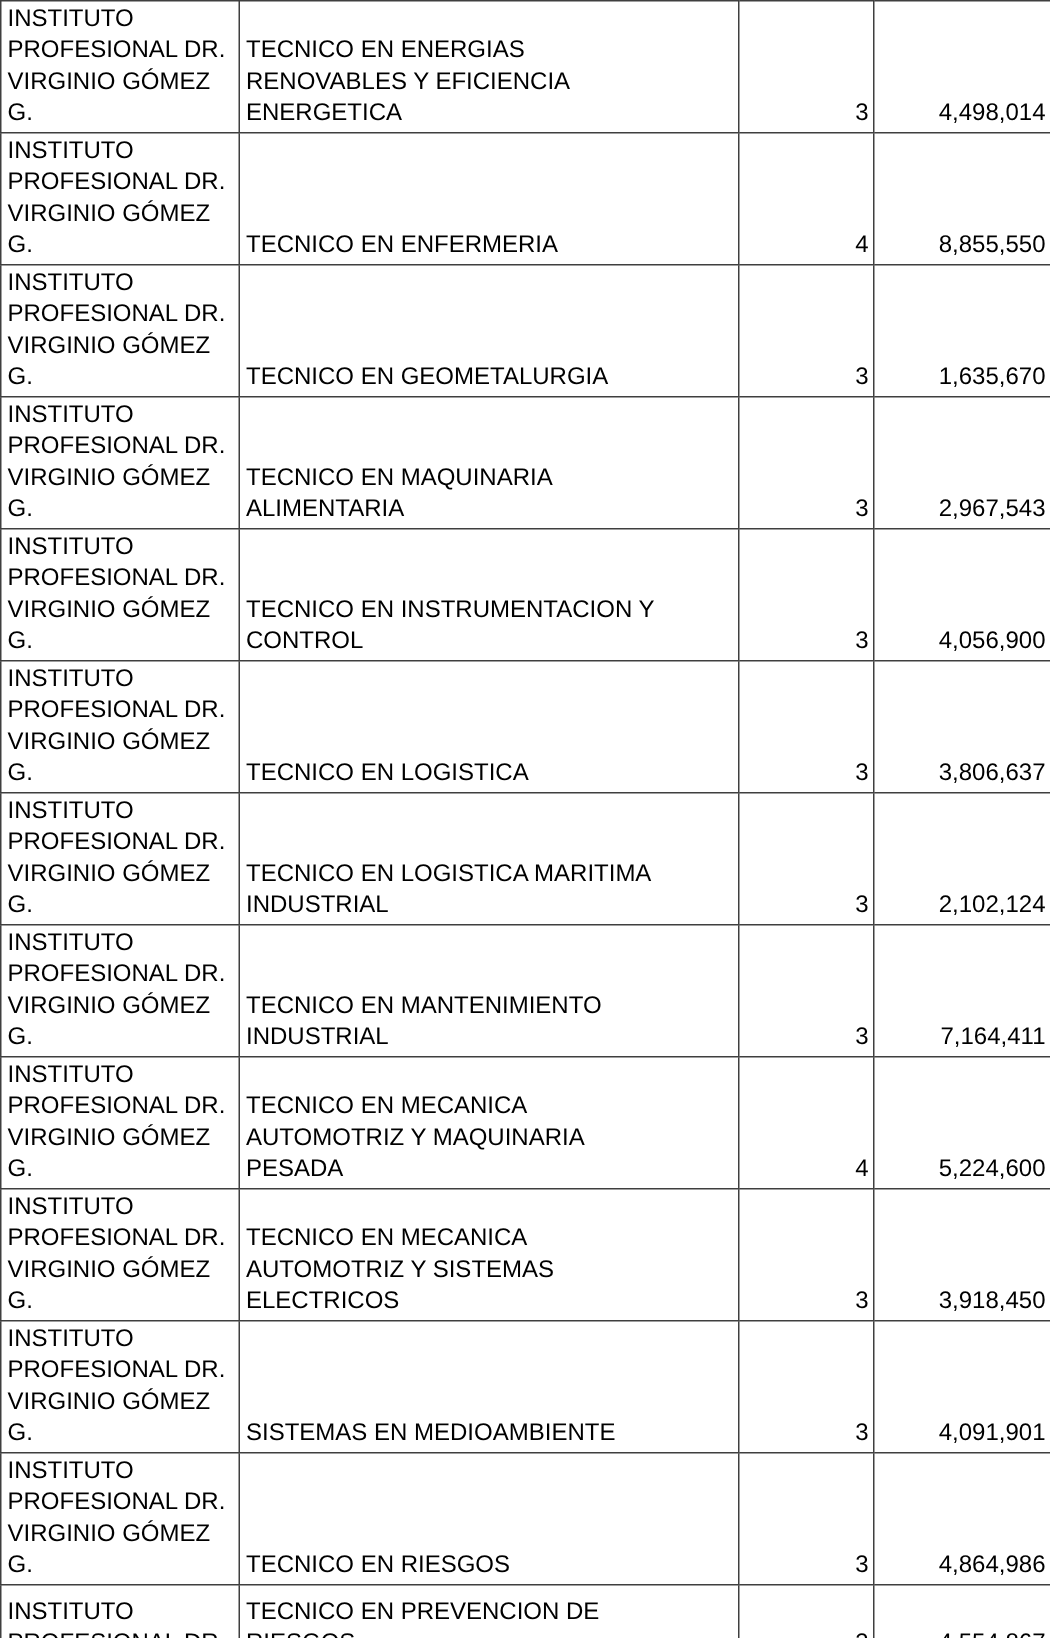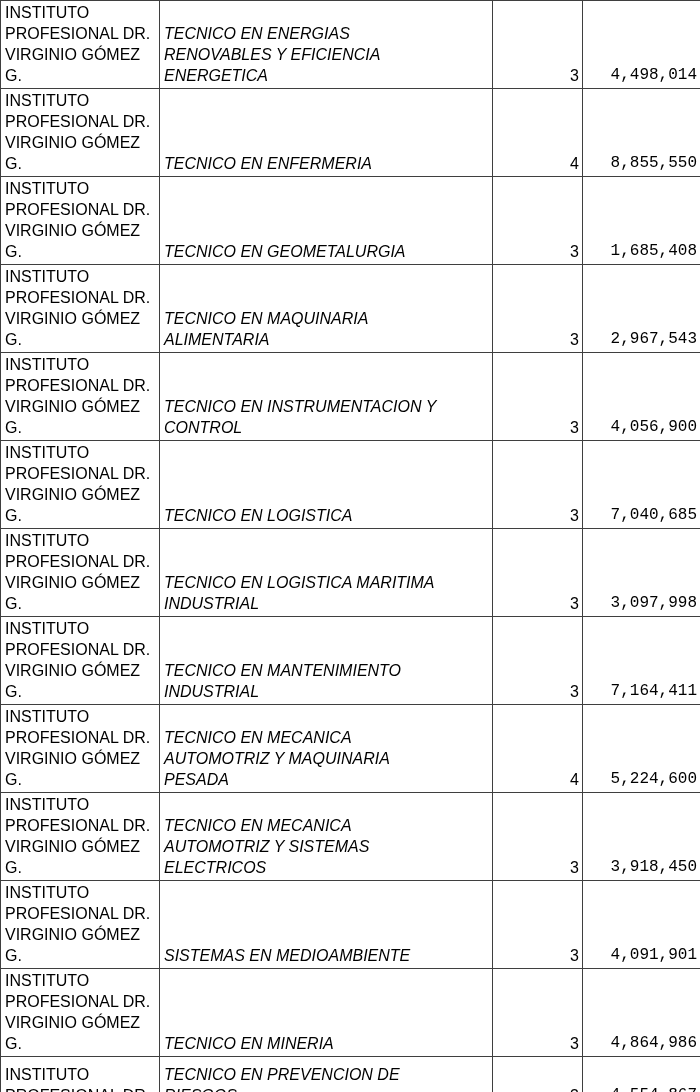--- a/index.html
+++ b/index.html
@@ -31,32 +31,30 @@
     height: 87px;
   }
   td.institution {
     vertical-align: top;
     white-space: pre-line;
   }
   td.program {
     vertical-align: bottom;
     white-space: pre-line;
     padding-left: 6px;
-    font-style: italic;
   }
   td.duration {
     vertical-align: bottom;
     text-align: right;
     padding-right: 8px;
   }
   td.amount {
     vertical-align: bottom;
     text-align: right;
     padding-right: 12px;
-    font-family: Liberation Mono, monospace;
   }
   
   tr.row-cut td {
     vertical-align: top;
     padding-top: 7px;
   }
   tr.row-cut td.duration,
   tr.row-cut td.amount {
     padding-top: 28px;
   }
@@ -92,21 +90,21 @@
       <td class="duration">4</td>
       <td class="amount">8,855,550</td>
     </tr>
     <tr class="row">
       <td class="institution">INSTITUTO
 PROFESIONAL DR.
 VIRGINIO GÓMEZ
 G.</td>
       <td class="program">TECNICO EN GEOMETALURGIA</td>
       <td class="duration">3</td>
-      <td class="amount">1,685,408</td>
+      <td class="amount">1,635,670</td>
     </tr>
     <tr class="row">
       <td class="institution">INSTITUTO
 PROFESIONAL DR.
 VIRGINIO GÓMEZ
 G.</td>
       <td class="program">TECNICO EN MAQUINARIA
 ALIMENTARIA</td>
       <td class="duration">3</td>
       <td class="amount">2,967,543</td>
@@ -121,31 +119,31 @@
       <td class="duration">3</td>
       <td class="amount">4,056,900</td>
     </tr>
     <tr class="row">
       <td class="institution">INSTITUTO
 PROFESIONAL DR.
 VIRGINIO GÓMEZ
 G.</td>
       <td class="program">TECNICO EN LOGISTICA</td>
       <td class="duration">3</td>
-      <td class="amount">7,040,685</td>
+      <td class="amount">3,806,637</td>
     </tr>
     <tr class="row">
       <td class="institution">INSTITUTO
 PROFESIONAL DR.
 VIRGINIO GÓMEZ
 G.</td>
       <td class="program">TECNICO EN LOGISTICA MARITIMA
 INDUSTRIAL</td>
       <td class="duration">3</td>
-      <td class="amount">3,097,998</td>
+      <td class="amount">2,102,124</td>
     </tr>
     <tr class="row">
       <td class="institution">INSTITUTO
 PROFESIONAL DR.
 VIRGINIO GÓMEZ
 G.</td>
       <td class="program">TECNICO EN MANTENIMIENTO
 INDUSTRIAL</td>
       <td class="duration">3</td>
       <td class="amount">7,164,411</td>
@@ -179,21 +177,21 @@
 G.</td>
       <td class="program">SISTEMAS EN MEDIOAMBIENTE</td>
       <td class="duration">3</td>
       <td class="amount">4,091,901</td>
     </tr>
     <tr class="row">
       <td class="institution">INSTITUTO
 PROFESIONAL DR.
 VIRGINIO GÓMEZ
 G.</td>
-      <td class="program">TECNICO EN MINERIA</td>
+      <td class="program">TECNICO EN RIESGOS</td>
       <td class="duration">3</td>
       <td class="amount">4,864,986</td>
     </tr>
     <tr class="row row-cut">
       <td class="institution">INSTITUTO
 PROFESIONAL DR.</td>
       <td class="program">TECNICO EN PREVENCION DE
 RIESGOS</td>
       <td class="duration">3</td>
       <td class="amount">4,554,867</td>

